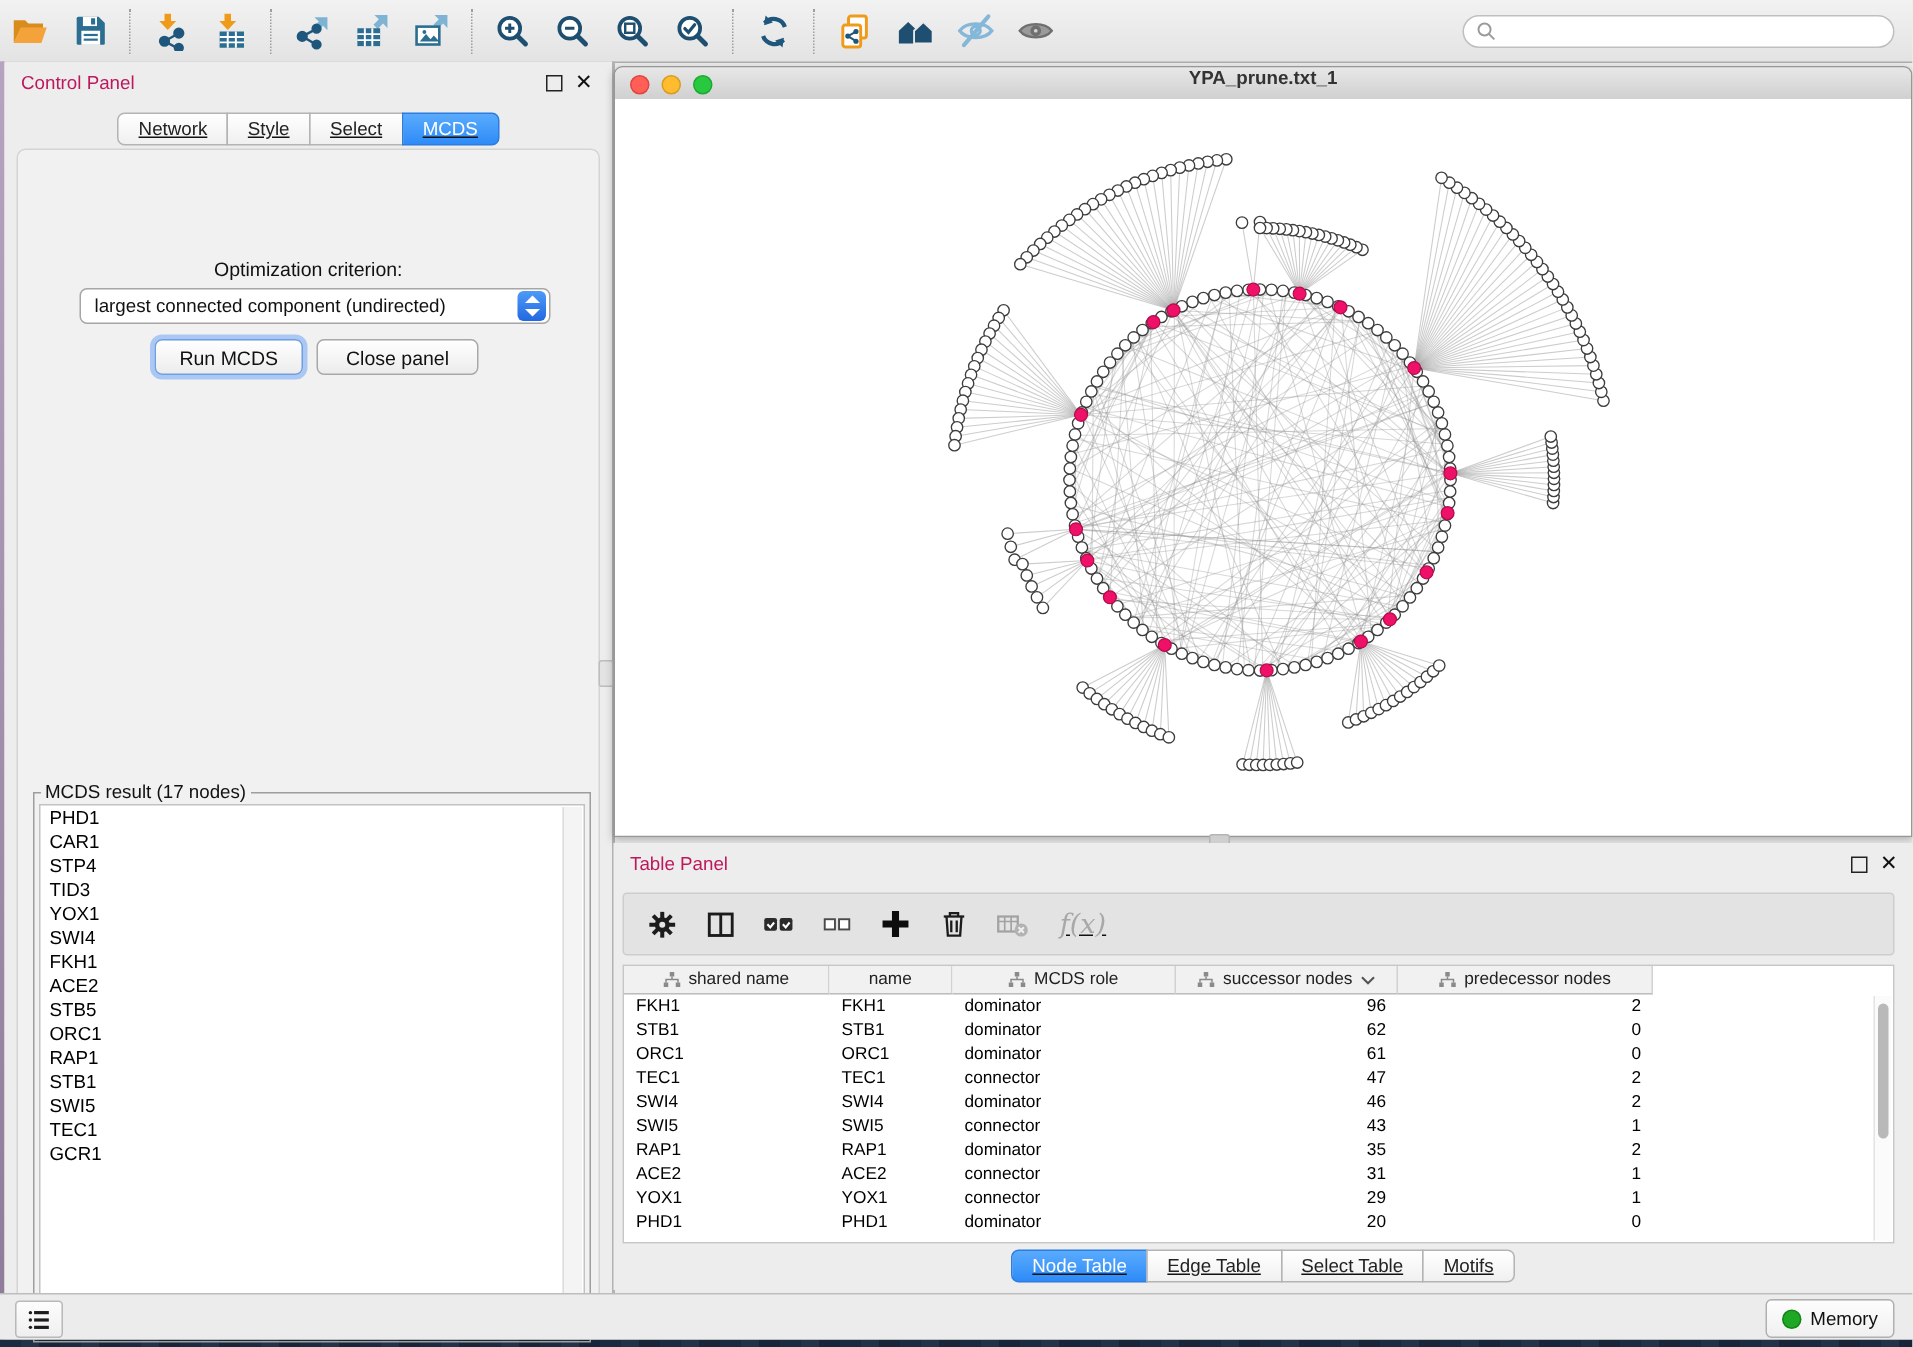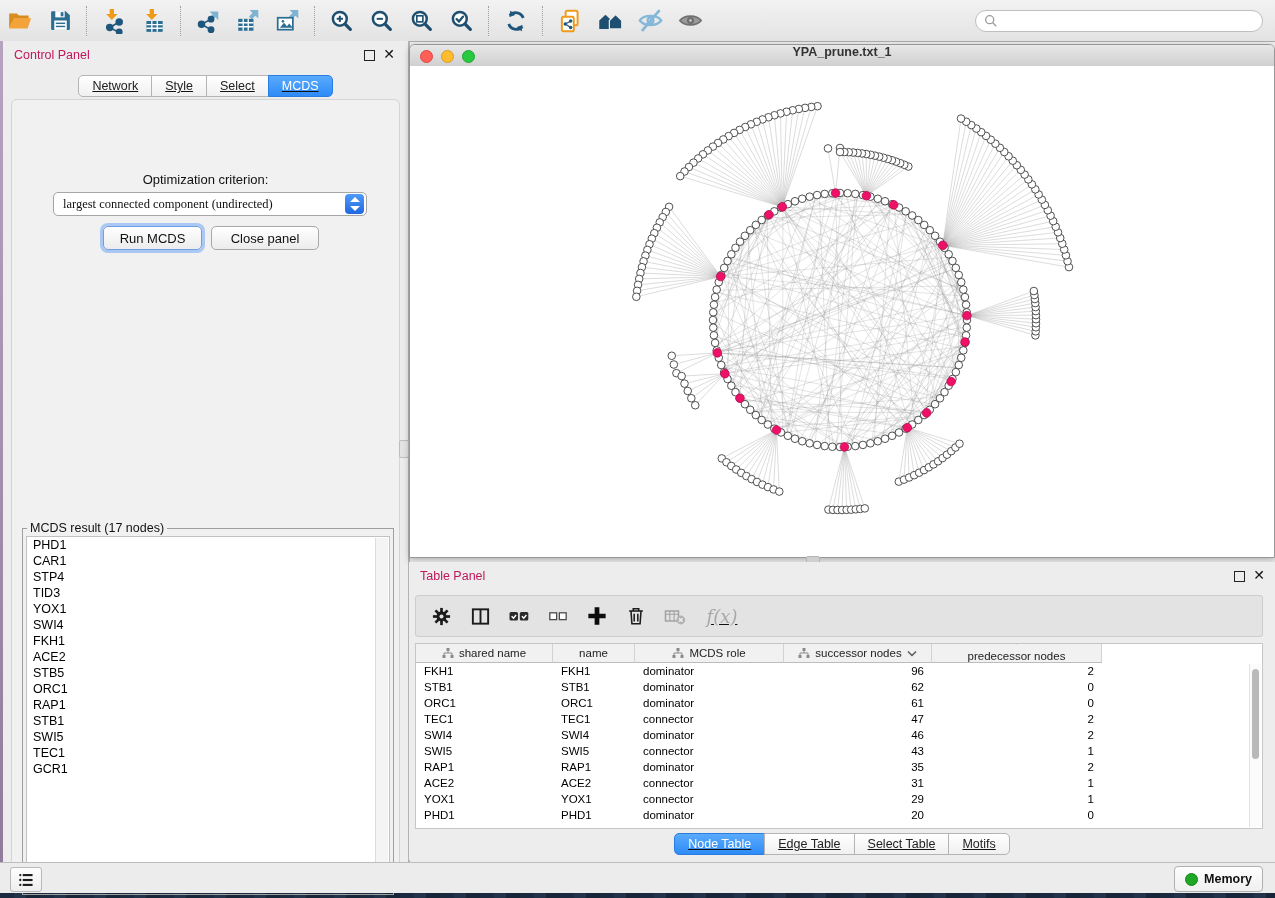--- a/index.html
+++ b/index.html
@@ -35,21 +35,21 @@
   .tab{padding:3px 13px;font-size:12.5px;background:linear-gradient(#ffffff,#f0f0f0);
        border:1px solid #b4b4b4;margin-left:-1px;color:#222;white-space:nowrap;}
   .tab:first-child{border-radius:5px 0 0 5px;margin-left:0;}
   .tab:last-child{border-radius:0 5px 5px 0;}
   .tab.selected{background:linear-gradient(#5aabfd,#2e8bf7);border-color:#2b7de0;color:#fff;}
   .cp-tabs{left:0;right:0;top:34px;}
   .cp-inner{left:8px;top:58px;width:387px;height:788px;background:#f1f1f1;border:1px solid #d4d4d4;border-radius:6px;}
   .opt-label{left:0;right:0;top:72px;text-align:center;font-size:13px;color:#111;}
   .combo{left:41px;top:92px;width:314px;height:24px;background:#fff;border:1px solid #a6a6a6;border-radius:5px;
          display:flex;align-items:center;box-sizing:border-box;}
-  .combo-text{flex:1;font-size:12.5px;padding-left:9px;white-space:nowrap;overflow:hidden;font-family:Liberation Serif, serif;}
+  .combo-text{flex:1;font-size:12.5px;padding-left:9px;white-space:nowrap;overflow:hidden;}
   .combo-btn{width:19px;height:20px;margin:1px 2px 1px 0;border-radius:4px;
              background:linear-gradient(#4e9bf8,#2268e0);position:relative;}
   .combo-btn i{position:absolute;left:4.5px;width:0;height:0;border-left:5px solid transparent;border-right:5px solid transparent;}
   .combo-btn i.up{top:3px;border-bottom:5px solid #fff;}
   .combo-btn i.dn{bottom:3px;border-top:5px solid #fff;}
   .btn{height:24px;border:1px solid #a8a8a8;border-radius:5px;background:linear-gradient(#ffffff,#ececec);
        font-size:13px;display:flex;align-items:center;justify-content:center;box-sizing:border-box;color:#111;}
   .btn-run{left:91px;top:126px;width:99px;border-color:#6f9fe0;box-shadow:0 0 0 3px rgba(100,160,245,.5);}
   .btn-closep{left:199px;top:126px;width:108px;}
   fieldset.mcds{left:10px;top:421px;width:372px;height:374px;margin:0;padding:0;border:1px solid #9e9e9e;
@@ -82,32 +82,32 @@
   .tp-toolbar{left:6px;top:33px;width:848px;height:42px;background:#e3e3e3;border:1px solid #cdcdcd;border-radius:3px;
               display:flex;align-items:center;gap:13px;padding-left:12px;box-sizing:border-box;}
   .tp-ic{width:26px;height:26px;display:flex;align-items:center;justify-content:center;}
   .fx{font-family:"DejaVu Serif","Liberation Serif",serif;font-style:italic;font-size:18px;color:#a8a8a8;}
   .ntable{left:6px;top:81px;width:848px;height:186px;background:#fff;border:1px solid #c6c6c6;box-sizing:border-box;overflow:hidden;}
   .thead{display:flex;height:19px;}
   .thcell{background:#f1f1f1;border-right:1px solid #d2d2d2;border-bottom:1px solid #bcbcbc;
           display:flex;align-items:center;justify-content:center;gap:5px;font-size:11.5px;color:#222;box-sizing:border-box;}
   .trow{display:flex;height:16px;align-items:center;}
   .tcell{font-size:11.5px;box-sizing:border-box;padding:0 8px;white-space:nowrap;overflow:hidden;color:#000;}
-  .c0{width:137px;} .c1{width:82px;} .c2{width:149px;} .c3{width:148px;} .c4{width:170px;flex-direction:column;}
+  .c0{width:137px;} .c1{width:82px;} .c2{width:149px;} .c3{width:148px;} .c4{width:170px;}
   .tcell.c3,.tcell.c4{text-align:right;}
   .vscroll{position:absolute;top:20px;bottom:1px;right:1px;width:11px;background:#fbfbfb;border-left:1px solid #e3e3e3;}
   .vthumb{position:absolute;left:2px;top:5px;width:7px;height:90px;background:#b9b9b9;border-radius:4px;}
   .tp-tabs{left:0;right:0;top:271px;}
 
   
   .statusbar{left:0;top:862px;width:1275px;height:31px;background:#ececec;border-top:1px solid #bdbdbd;box-sizing:border-box;}
   .list-btn{position:absolute;left:10px;top:4px;width:30px;height:23px;background:linear-gradient(#fdfdfd,#efefef);
             border:1px solid #b9b9b9;border-radius:3px;display:flex;align-items:center;justify-content:center;}
   .mem-btn{position:absolute;right:12px;top:3px;height:24px;padding:0 10px;background:linear-gradient(#fdfdfd,#f0f0f0);
-           border:1px solid #b0b0b0;border-radius:4px;display:flex;align-items:center;gap:6px;font-size:12.5px;color:#111;font-weight:bold;}
+           border:1px solid #b0b0b0;border-radius:4px;display:flex;align-items:center;gap:6px;font-size:12.5px;color:#111;}
   .mem-dot{width:11px;height:11px;border-radius:50%;background:#1fa824;border:1px solid #14831a;}
 </style>
 </head>
 <body>
 
 <div class="abs toolbar">
   <div class="tbtn">
     <svg width="26" height="26" viewBox="0 0 24 24">
       <path d="M2 19V5h7l2 2h9v3H6.5z" fill="#d88c1e"></path>
         <path d="M6.2 9.5H22.3L19 19H2z" fill="#f3a33a"></path>

